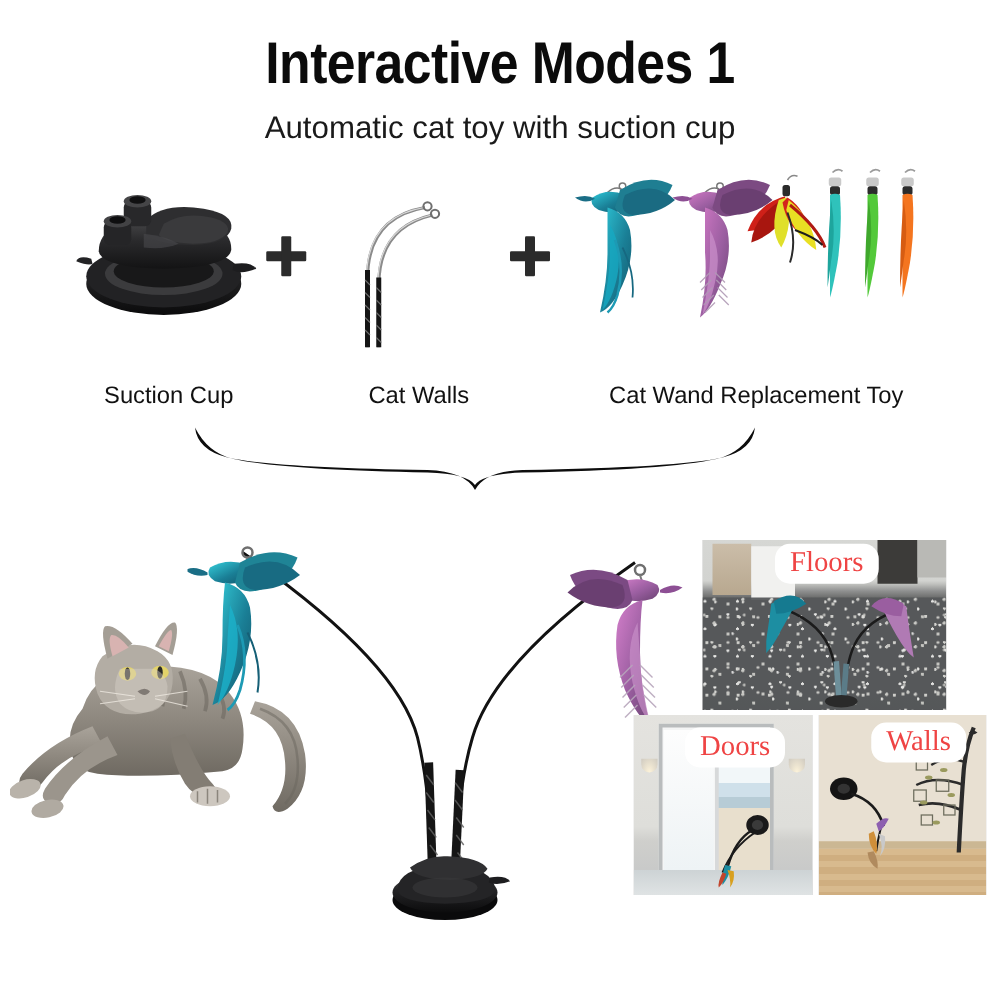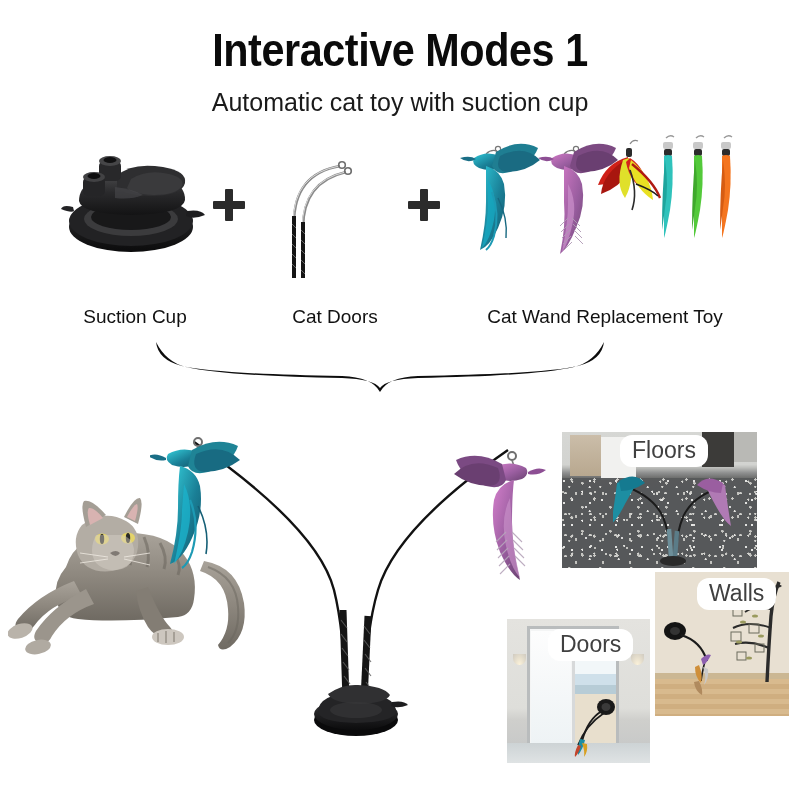--- a/index.html
+++ b/index.html
@@ -87,24 +87,25 @@
     position: absolute;
     overflow: hidden;
     background: #cfcfcf;
   }
   .badge {
     position: absolute;
     background: #ffffff;
     border-radius: 12px;
     padding: 2px 12px 4px 12px;
     font-size: 23px;
-    color: #404040;
+    color: #ef4444;
     line-height: 1.15;
     white-space: nowrap;
     z-index: 6;
+    font-family: Liberation Serif, serif;
   }
 
   
   .floor-bg {
     position: absolute; inset: 0;
     background:
       linear-gradient(to bottom, #d6d7d4 0%, #d2d3d0 24%, #bfc0bd 26%, #8f9090 30%, #6b6c6b 34%, #5a5b5a 100%);
   }
   .floor-speckle {
     position: absolute; left: 0; right: 0; bottom: 0; height: 66%;
@@ -298,21 +299,21 @@
     <g transform="translate(266,6)">
       <path d="M6 0 q4 -4 8 -1" stroke="#9a9a9a" stroke-width="1.4" fill="none"></path>
       <rect x="3" y="4" width="10" height="7" rx="2" fill="#c9c9c9"></rect>
       <rect x="4" y="11" width="8" height="7" rx="2" fill="#2c2c2c"></rect>
       <path d="M4 18 q4 -2 8 0 q2 28 -2 54 q-4 22 -6 28 q0 -36 0 -82 z" fill="#f4751f"></path>
       <path d="M5 22 q4 26 0 48 q-2 16 -3 22 q0 -38 3 -70 z" fill="#d65c12"></path>
     </g>
   </svg>
 
   <div class="part-label" id="label-suction">Suction Cup</div>
-  <div class="part-label" id="label-wands">Cat Doors</div>
+  <div class="part-label" id="label-wands">Cat Walls</div>
   <div class="part-label" id="label-repl">Cat Wand Replacement Toy</div>
 
   <svg class="art" style="left:150px; top:340px;" width="460" height="60" viewBox="0 0 460 60">
     <path d="M6 2 q2 18 26 24 q36 8 160 10 q30 1 38 16 q8 -15 38 -16 q124 -2 160 -10 q24 -6 26 -24
              q-10 20 -30 25 q-40 9 -156 11 q-32 1 -38 10 q-6 -9 -38 -10 q-116 -2 -156 -11 q-20 -5 -30 -25 z" fill="#0d0d0d"></path>
   </svg>
 
   <svg class="art" style="left:8px; top:495px;" width="265" height="160" viewBox="0 0 265 160">
     <defs>
       <linearGradient id="gFur" x1="0" y1="0" x2="0" y2="1">
@@ -462,21 +463,21 @@
       <path d="M62 84 L64 58" stroke="#5b7c88" stroke-width="4.5" fill="none"></path>
       <ellipse cx="60" cy="88" rx="13" ry="5" fill="#2a2a2a"></ellipse>
       <path d="M4 10 q10 -6 20 -1 q-4 8 -12 22 q-8 16 -14 20 q4 -24 6 -41 z" fill="#1d8ea2"></path>
       <path d="M6 8 q16 -10 26 2 q-12 8 -24 8 z" fill="#157a90"></path>
       <path d="M112 12 q-10 -6 -20 -1 q4 10 12 24 q8 14 14 18 q-4 -24 -6 -41 z" fill="#b07ab4"></path>
       <path d="M110 10 q-16 -10 -26 2 q12 8 24 8 z" fill="#9a5ea0"></path>
     </svg>
     <div class="badge" style="left:58px; top:3px;">Floors</div>
   </div>
 
-  <div class="photo" id="photo-doors" style="left:507px; top:572px; width:143px; height:144px;margin-top:47px;">
+  <div class="photo" id="photo-doors" style="left:507px; top:572px; width:143px; height:144px;">
     <div class="door-wall"></div>
     <div class="door-frame"></div>
     <div class="door-glassL"></div>
     <div class="door-glassR"></div>
     <div class="door-mull"></div>
     <div class="door-sconceL"></div>
     <div class="door-sconceR"></div>
     <div class="door-floor"></div>
     <svg style="position:absolute; left:40%; top:54%;" width="60" height="62" viewBox="0 0 60 62">
       <ellipse cx="42" cy="10" rx="9" ry="8" fill="#1a1a1a"></ellipse>

